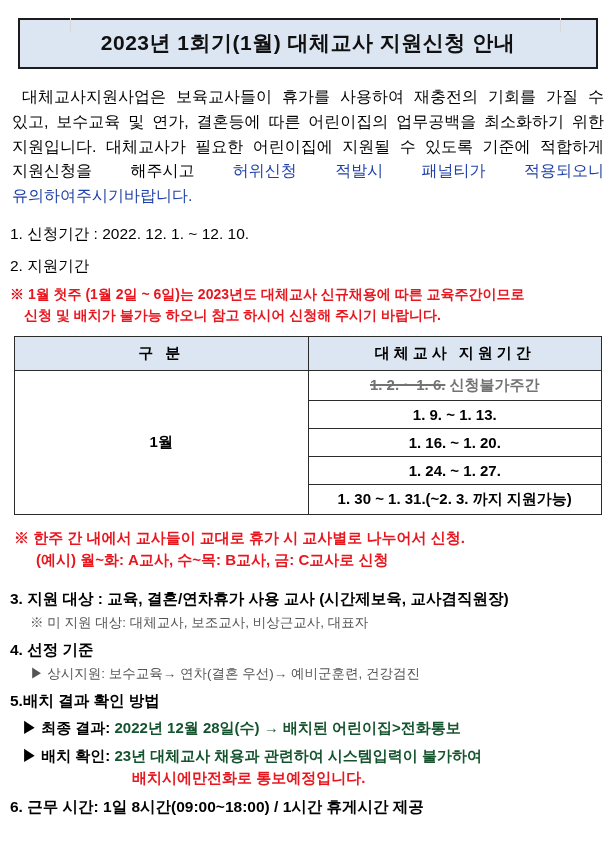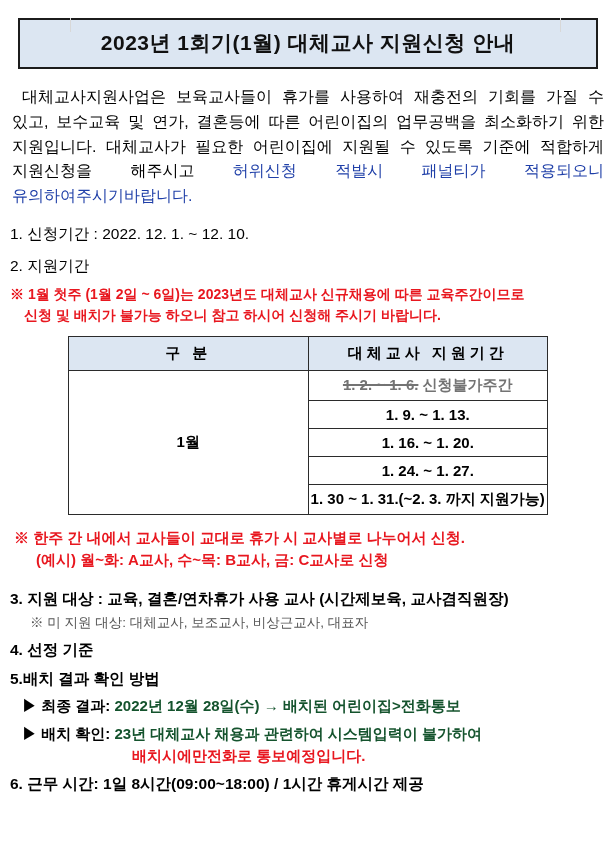--- a/index.html
+++ b/index.html
@@ -59,21 +59,21 @@
     color: #e8171f;
     font-size: 14px;
     font-weight: bold;
     line-height: 1.5;
   }
   .note-red .l2 { display: block; padding-left: 14px; }
   
   table.sched {
     margin: 10px auto 8px auto;
     border-collapse: collapse;
-    width: 480px;
+    width: 588px;
     table-layout: fixed;
     padding-left: 29px;
   }
   table.sched th, table.sched td {
     border: 1px solid #2b2b2b;
     text-align: center;
     font-size: 15px;
     padding: 5px 2px;
   }
   table.sched th {
@@ -207,20 +207,21 @@
 
   <div class="star-note">
     <span>※ 한주 간 내에서 교사들이 교대로 휴가 시 교사별로 나누어서 신청.</span>
     <span class="ex">(예시) 월~화: A교사, 수~목: B교사, 금: C교사로 신청</span>
   </div>
 
   <div class="sec-line">3. 지원 대상 : 교육, 결혼/연차휴가 사용 교사 (시간제보육, 교사겸직원장)</div>
   <div class="sub-gray">※ 미 지원 대상: 대체교사, 보조교사, 비상근교사, 대표자</div>
 
   <div class="sec-line">4. 선정 기준</div>
+  <div class="sub-gray">▶ 상시지원: 보수교육→ 연차(결혼 우선)→ 예비군훈련, 건강검진</div>
 
   <div class="sec-line">5.배치 결과 확인 방법</div>
   <div class="arrow-line">
     <span>▶ 최종 결과:</span>
     <span class="red">2022년 12월 28일(수) → 배치된 어린이집&gt;전화통보</span>
   </div>
   <div class="arrow-line">
     <span>▶ 배치 확인:</span>
     <span class="red">23년 대체교사 채용과 관련하여 시스템입력이 불가하여</span>
     <span class="cont">배치시에만전화로 통보예정입니다.</span>

